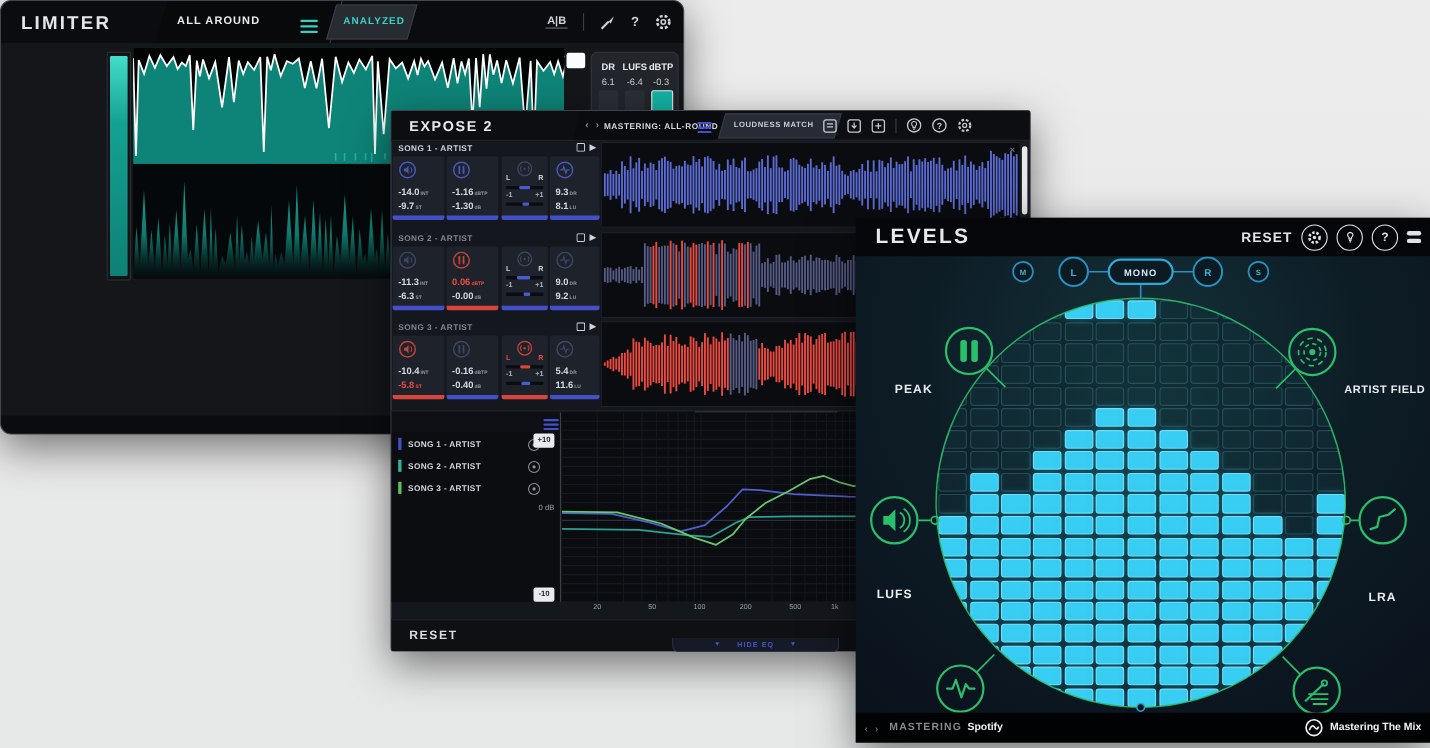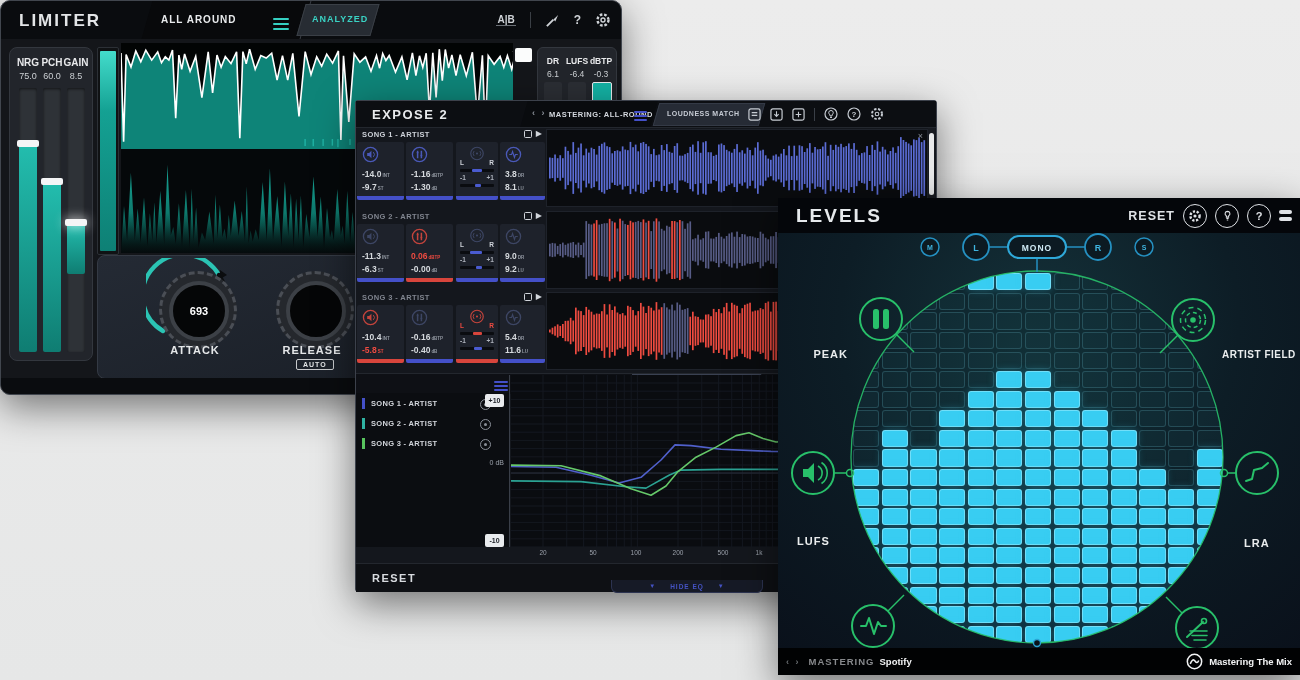--- a/index.html
+++ b/index.html
@@ -133,37 +133,20 @@
             <path d="M9,7 L14,2 L11,9 Z" fill="#cfd3d7"></path>
           </svg>
         <span style="font-size:12px;font-weight:bold;">?</span>
         <svg width="16" height="16" viewBox="0 0 16 16">
             <circle cx="8" cy="8" r="5.5" fill="none" stroke="#cfd3d7" stroke-width="2.4" stroke-dasharray="2.6 1.8"></circle>
             <circle cx="8" cy="8" r="2" fill="none" stroke="#cfd3d7" stroke-width="1.4"></circle>
           </svg>
       </div>
     </div>
 
-    <div class="meterpanel">
-      <div class="mlabel" style="left:5px;">NRG</div>
-      <div class="mlabel" style="left:29px;">PCH</div>
-      <div class="mlabel" style="left:53px;">GAIN</div>
-      <div class="mvalue" style="left:5px;">75.0</div>
-      <div class="mvalue" style="left:29px;">60.0</div>
-      <div class="mvalue" style="left:53px;">8.5</div>
-      <div class="mtrack" style="left:9px;top:40px;height:264px;"></div>
-      <div class="mtrack" style="left:33px;top:40px;height:264px;"></div>
-      <div class="mtrack" style="left:57px;top:40px;height:264px;"></div>
-      <div class="mfill" style="left:9px;top:96px;height:208px;"></div>
-      <div class="mfill" style="left:33px;top:134px;height:170px;"></div>
-      <div class="mfill" style="left:57px;top:176px;height:50px;"></div>
-      <div class="mhandle" style="left:7px;top:92px;"></div>
-      <div class="mhandle" style="left:31px;top:130px;"></div>
-      <div class="mhandle" style="left:55px;top:171px;box-shadow:0 0 12px rgba(255,255,255,.9);"></div>
-    </div>
 
     <div class="inmeter">
         <i></i>
       </div>
 
     <div class="wavebox">
       <svg id="limtop" width="392" height="106" style="position:absolute;left:0;top:0;">
           <rect x="0" y="0" width="392" height="106" fill="#0e8478"></rect>
           <path d="M0,0 L0.0,10.0 L2.6,98.7 L5.1,11.6 L10.0,24.1 L14.8,7.9 L19.8,18.7 L24.8,7.2 L30.7,17.1 L36.7,8.9 L40.5,19.7 L44.3,13.8 L47.9,17.0 L51.5,7.1 L54.7,75.1 L57.9,12.1 L60.7,26.4 L63.6,11.0 L69.1,28.2 L74.7,13.4 L80.9,54.6 L87.2,8.9 L91.6,49.8 L96.0,12.1 L100.1,24.2 L104.3,13.6 L110.0,20.6 L115.6,8.9 L118.8,95.2 L121.9,8.6 L125.2,20.8 L128.6,6.3 L134.2,26.2 L139.8,12.6 L145.2,15.0 L150.7,10.2 L156.1,37.0 L161.5,12.7 L166.7,37.2 L171.8,10.4 L178.0,73.4 L184.2,8.6 L190.0,31.6 L195.7,13.8 L200.7,23.2 L205.7,11.1 L211.6,20.1 L217.4,7.9 L219.9,96.9 L222.5,12.7 L227.8,79.0 L233.2,10.8 L238.9,19.2 L244.6,13.9 L250.0,28.2 L255.5,12.6 L258.6,25.2 L261.7,10.5 L264.9,17.5 L268.2,12.5 L274.5,29.1 L280.9,13.9 L286.1,36.8 L291.4,9.9 L294.9,32.7 L298.5,12.8 L301.8,24.4 L305.2,10.2 L308.5,69.1 L311.8,9.8 L315.1,54.5 L318.3,6.2 L321.3,37.6 L324.3,6.5 L327.6,25.0 L330.9,11.9 L335.0,32.6 L339.2,11.7 L345.3,32.8 L351.4,9.3 L356.4,74.0 L361.4,12.2 L364.3,90.5 L367.2,12.6 L373.1,21.3 L379.1,13.4 L382.8,24.4 L386.4,12.6 L390.7,26.3 L395.0,9.5 L392.0,8.0 L392,0 Z" fill="#020404"></path>
           <path d="M0.0,10.0 L2.6,98.7 L5.1,11.6 L10.0,24.1 L14.8,7.9 L19.8,18.7 L24.8,7.2 L30.7,17.1 L36.7,8.9 L40.5,19.7 L44.3,13.8 L47.9,17.0 L51.5,7.1 L54.7,75.1 L57.9,12.1 L60.7,26.4 L63.6,11.0 L69.1,28.2 L74.7,13.4 L80.9,54.6 L87.2,8.9 L91.6,49.8 L96.0,12.1 L100.1,24.2 L104.3,13.6 L110.0,20.6 L115.6,8.9 L118.8,95.2 L121.9,8.6 L125.2,20.8 L128.6,6.3 L134.2,26.2 L139.8,12.6 L145.2,15.0 L150.7,10.2 L156.1,37.0 L161.5,12.7 L166.7,37.2 L171.8,10.4 L178.0,73.4 L184.2,8.6 L190.0,31.6 L195.7,13.8 L200.7,23.2 L205.7,11.1 L211.6,20.1 L217.4,7.9 L219.9,96.9 L222.5,12.7 L227.8,79.0 L233.2,10.8 L238.9,19.2 L244.6,13.9 L250.0,28.2 L255.5,12.6 L258.6,25.2 L261.7,10.5 L264.9,17.5 L268.2,12.5 L274.5,29.1 L280.9,13.9 L286.1,36.8 L291.4,9.9 L294.9,32.7 L298.5,12.8 L301.8,24.4 L305.2,10.2 L308.5,69.1 L311.8,9.8 L315.1,54.5 L318.3,6.2 L321.3,37.6 L324.3,6.5 L327.6,25.0 L330.9,11.9 L335.0,32.6 L339.2,11.7 L345.3,32.8 L351.4,9.3 L356.4,74.0 L361.4,12.2 L364.3,90.5 L367.2,12.6 L373.1,21.3 L379.1,13.4 L382.8,24.4 L386.4,12.6 L390.7,26.3 L395.0,9.5 L392.0,8.0" fill="none" stroke="#ffffff" stroke-width="1.6"></path>
@@ -208,37 +191,20 @@
       <div class="opl" style="left:26px;">LUFS</div>
       <div class="opl" style="left:50px;">dBTP</div>
       <div class="opv" style="left:2px;">6.1</div>
       <div class="opv" style="left:26px;">-6.4</div>
       <div class="opv" style="left:50px;">-0.3</div>
       <div class="optrack" style="left:6px;"></div>
       <div class="optrack" style="left:30px;"></div>
       <div class="optrack" style="left:54px;background:#14b2a4;border:1px solid #e8eaec;"></div>
     </div>
 
-    <div class="knobpanel">
-      <svg class="abs" style="left:48px;top:2px;" width="100" height="100" viewBox="0 0 100 100">
-        <path d="M17,73 A41 41 0 1 0 73,17" fill="none" stroke="#0c0e10" stroke-width="4" transform="rotate(180 50 50)" opacity="0"></path>
-        <path d="M17,73 A41 41 0 1 1 73,17" fill="none" stroke="#2bc4b4" stroke-width="4.5" stroke-linecap="round"></path>
-        <path d="M73,17 A41 41 0 0 1 79,45" fill="none" stroke="#0c0e10" stroke-width="4.5" stroke-linecap="round"></path>
-        <path d="M74,12 L81,17 L74,21 Z" fill="#0b0d0f"></path>
-      </svg>
-      <div class="knob-outer" style="left:61px;top:15px;"></div>
-      <div class="knob-inner" style="left:71px;top:25px;">
-          <span>693</span>
-        </div>
-      <div class="knoblabel" style="left:52px;top:88px;">ATTACK</div>
-      <div class="knob-outer" style="left:178px;top:15px;"></div>
-      <div class="knob-inner" style="left:188px;top:25px;"></div>
-      <div class="knoblabel" style="left:169px;top:88px;">RELEASE</div>
-      <div class="autobadge" style="left:198px;top:103px;">AUTO</div>
-    </div>
     <div class="lim-base"></div>
   </div>
 
   <div id="expose" class="win">
     <div class="ex-head">
       <div class="ex-title">EXPOSE 2</div>
       <div class="ex-preset"></div>
       <div class="ex-nav">‹ ›</div>
       <div class="ex-preset-txt">MASTERING: ALL-ROUND</div>
       <div class="abs burger" style="left:278px;top:8px;width:13px;">
@@ -323,21 +289,21 @@
           <div class="mbar" style="top:42px;">
               <i style="left:44%;width:18%;"></i>
             </div>
           <div class="cbar"></div>
         </div>
         <div class="cell" style="left:144px;width:45px;">
           <svg class="cicon ic-blue" width="17" height="17" viewBox="0 0 18 18">
               <circle cx="9" cy="9" r="7.5" fill="none" stroke="currentColor" stroke-width="1.4"></circle>
               <path d="M4.5,9 L7,9 L8,6 L10,12 L11,9 L13.5,9" stroke="currentColor" stroke-width="1.2" fill="none"></path>
             </svg>
-          <div class="cv" style="top:27px;"><span>3.8</span><span class="u">DR</span></div>
+          <div class="cv" style="top:27px;"><span>9.3</span><span class="u">DR</span></div>
           <div class="cv" style="top:40px;"><span>8.1</span><span class="u">LU</span></div>
           <div class="cbar"></div>
         </div>
       </div>
       <div class="wavepanel" style="top:28px;">
         <svg id="wave1" width="380" height="76">
             <rect x="2.0" y="27.5" width="1.7" height="21.0" fill="#5b6cd4"></rect>
             <rect x="4.6" y="27.9" width="1.7" height="20.2" fill="#5b6cd4"></rect>
             <rect x="7.2" y="24.5" width="1.7" height="27.1" fill="#5b6cd4"></rect>
             <rect x="9.8" y="28.2" width="1.7" height="19.7" fill="#5b6cd4"></rect>

